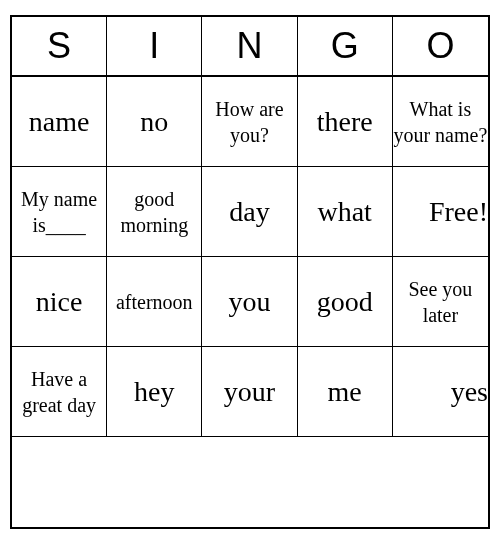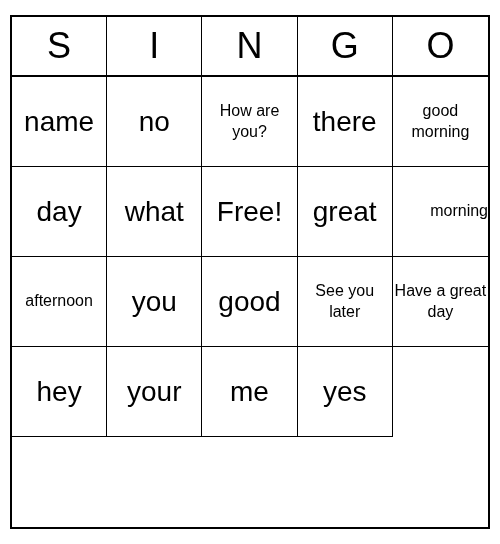--- a/index.html
+++ b/index.html
@@ -41,30 +41,31 @@
     }
     .bingo-cell {
       border-right: 1px solid #000;
       border-bottom: 1px solid #000;
       min-height: 90px;
       display: flex;
       align-items: center;
       justify-content: center;
       text-align: center;
       padding: 0;
+      font-family: Liberation Serif, serif;
     }
     .bingo-cell:nth-child(5n) {
       border-right: none;
       justify-content: flex-end;
     }
     .bingo-cell:nth-child(n+21) {
       border-bottom: none;
     }
     .cell-text {
-      font-size: 16px;
+      font-size: 20px;
       line-height: 1.3;
     }
     .cell-text-large {
       font-size: 28px;
       font-weight: normal;
     }
   </style>
 </head>
 <body>
 
@@ -83,36 +84,39 @@
       <div class="bingo-cell">
         <span class="cell-text-large">no</span>
       </div>
       <div class="bingo-cell">
         <span class="cell-text">How are you?</span>
       </div>
       <div class="bingo-cell">
         <span class="cell-text-large">there</span>
       </div>
       <div class="bingo-cell">
+        <span class="cell-text">What is your name?</span>
+      </div>
+      <div class="bingo-cell">
+        <span class="cell-text">My name is____</span>
+      </div>
+      <div class="bingo-cell">
         <span class="cell-text">good morning</span>
       </div>
       <div class="bingo-cell">
         <span class="cell-text-large">day</span>
       </div>
       <div class="bingo-cell">
         <span class="cell-text-large">what</span>
       </div>
       <div class="bingo-cell">
         <span class="cell-text-large">Free!</span>
       </div>
       <div class="bingo-cell">
-        <span class="cell-text-large">great</span>
-      </div>
-      <div class="bingo-cell">
-        <span class="cell-text">morning</span>
+        <span class="cell-text-large">nice</span>
       </div>
       <div class="bingo-cell">
         <span class="cell-text">afternoon</span>
       </div>
       <div class="bingo-cell">
         <span class="cell-text-large">you</span>
       </div>
       <div class="bingo-cell">
         <span class="cell-text-large">good</span>
       </div>

